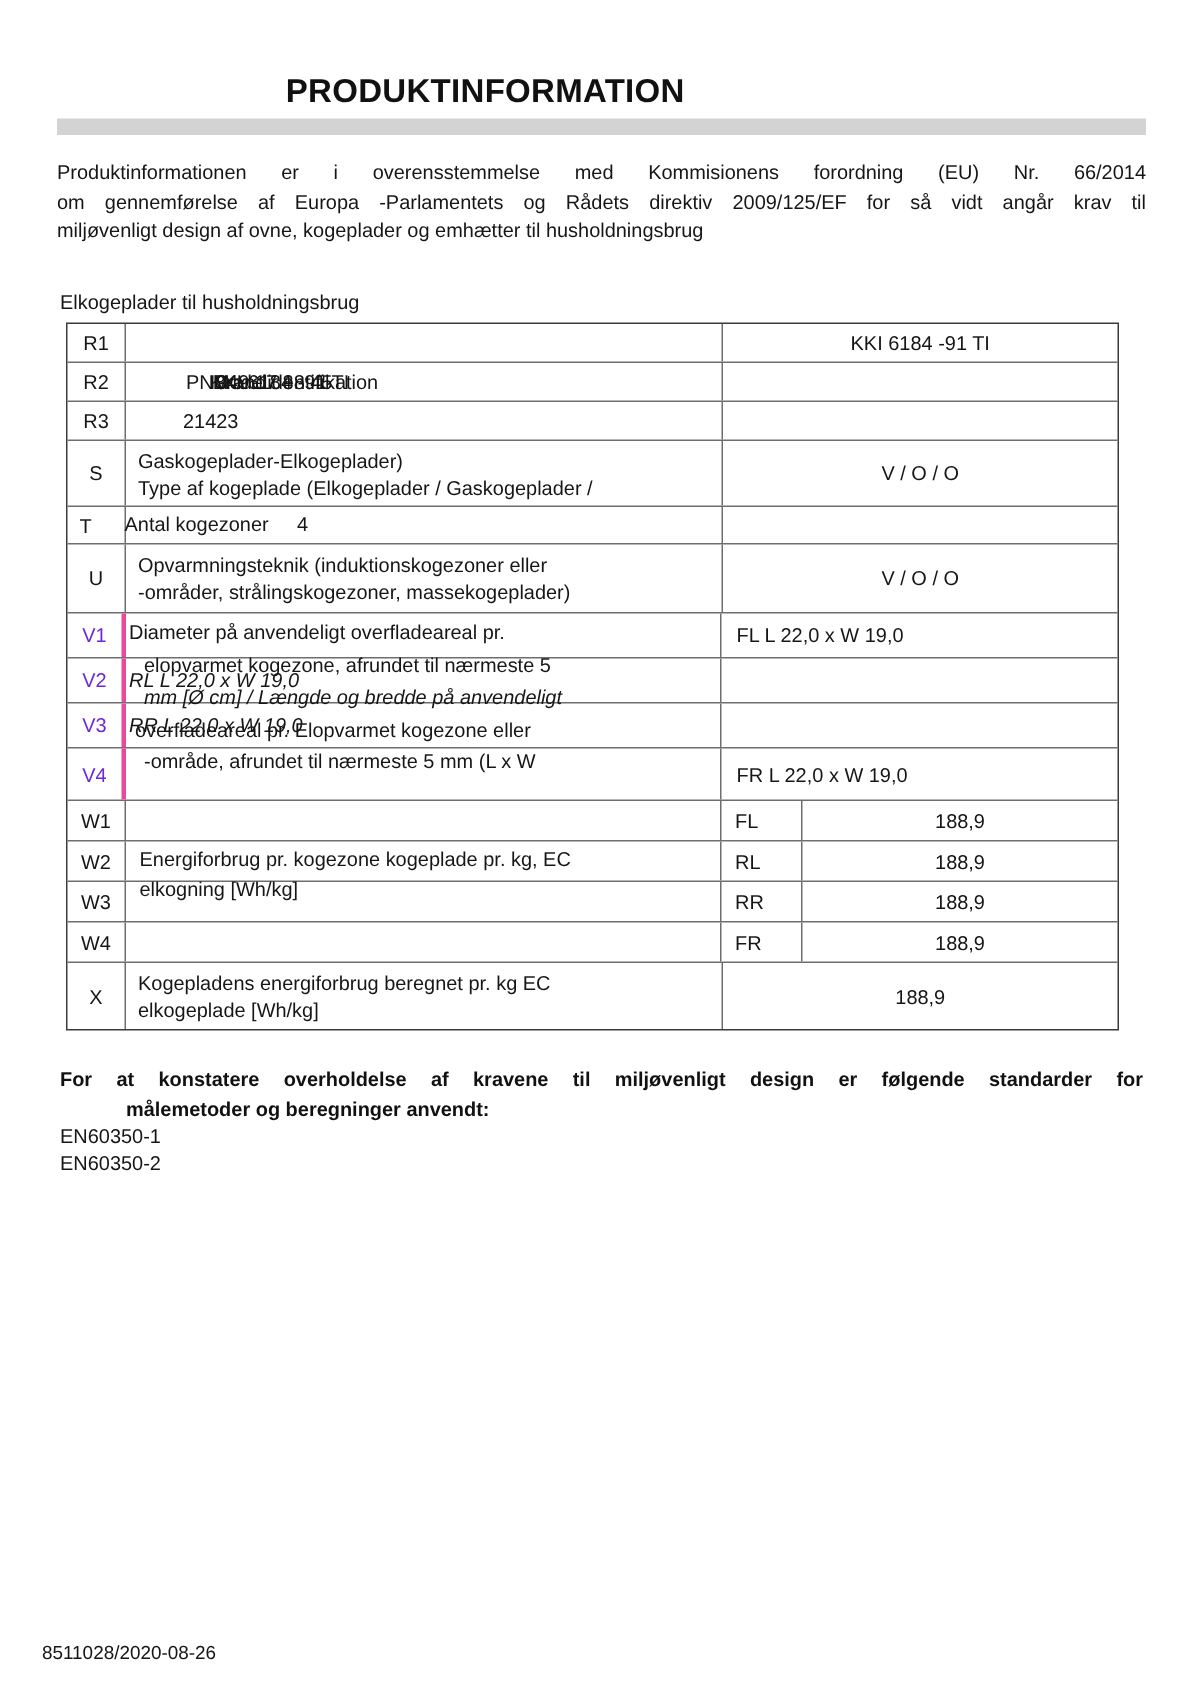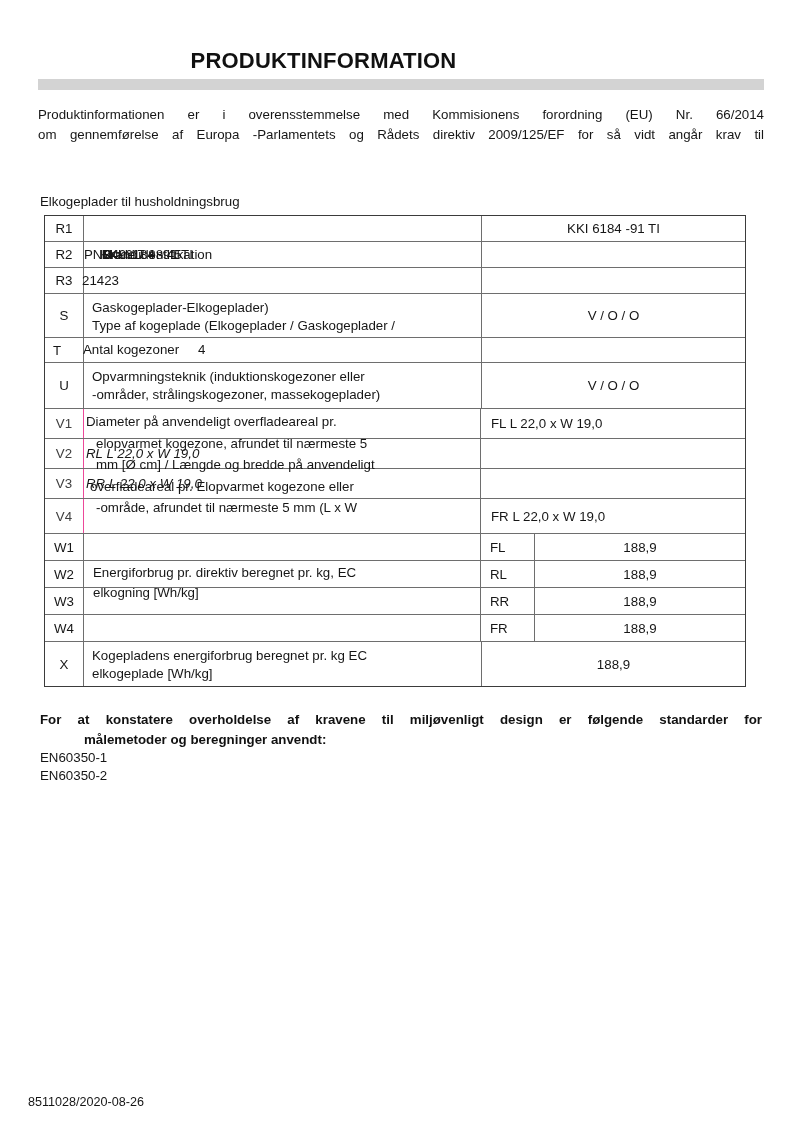--- a/index.html
+++ b/index.html
@@ -112,21 +112,21 @@
     border-left: 1px solid #6e6e6e;
     box-sizing: border-box;
     display: flex;
     align-items: center;
     justify-content: center;
     font-size: 13.3px;
     color: #161616;
   }
 
   
-  .row-r { height: 26px; }
+  .row-r { height: 26px; gap: 40px; }
   .row-r .c-desc { padding: 0; position: relative; }
 
   .overlap-stack {
     position: absolute;
     left: 2px;
     top: 3px;
     width: 400px;
     height: 19px;
   }
   .overlap-stack > span {
@@ -163,27 +163,27 @@
   .v-row {
     display: flex;
     height: 30px;
     border-bottom: 1px solid #6e6e6e;
     box-sizing: border-box;
   }
   .v-row.vlast { border-bottom: none; height: 34px; }
   .v-code {
     width: 39px;
     flex: 0 0 39px;
-    border-right: 1px solid #ec4899;
+    border-right: 3px solid #ec4899;
     box-sizing: border-box;
     display: flex;
     align-items: center;
     justify-content: center;
     font-size: 13.3px;
-    color: #404040;
+    color: #6d28d9;
   }
   .v-mid {
     flex: 1 1 auto;
     border-right: 1px solid #6e6e6e;
     box-sizing: border-box;
   }
   .v-val {
     width: 264px;
     flex: 0 0 264px;
     box-sizing: border-box;
@@ -311,20 +311,21 @@
 <body>
 
 <div class="page">
 
   <div class="doc-title">PRODUKTINFORMATION</div>
   <div class="rule-bar"></div>
 
   <div class="intro">
     <span class="just">Produktinformationen er i overensstemmelse med Kommisionens forordning (EU) Nr. 66/2014</span>
     <span class="just">om gennemførelse af Europa -Parlamentets og Rådets direktiv 2009/125/EF for så vidt angår krav til</span>
+    <span class="last">miljøvenligt design af ovne, kogeplader og emhætter til husholdningsbrug</span>
   </div>
 
   <div class="section-caption">Elkogeplader til husholdningsbrug</div>
 
   <div class="tbl">
 
     <div class="row row-r">
       <div class="c-code">R1</div>
       <div class="c-desc"></div>
       <div class="c-val">KKI 6184 -91 TI</div>
@@ -406,21 +407,21 @@
         <div class="v-mid"></div>
         <div class="v-val">FR L 22,0 x W 19,0</div>
       </div>
 
       <span class="v-zone-bleed" style="top:35px;">RL L 22,0 x W 19,0</span>
       <span class="v-zone-bleed" style="top:65px;">RR L 22,0 x W 19,0</span>
 
       <div class="v-desc-float">
         <div>Diameter på anvendeligt overfladeareal pr.</div>
         <div style="padding-left:10px;">elopvarmet kogezone, afrundet til nærmeste 5</div>
-        <div style="padding-left:10px;">mm [Ø cm] / Længde og bredde på anvendeligt</div>
+        <div style="padding-left:10px;font-style:italic;">mm [Ø cm] / Længde og bredde på anvendeligt</div>
         <div style="padding-left:4px;">overfladeareal pr. Elopvarmet kogezone eller</div>
         <div style="padding-left:10px;"> -område, afrundet til nærmeste 5 mm (L x W</div>
       </div>
     </div>
 
     <div class="wblock">
       <div class="w-row">
         <div class="w-code">W1</div>
         <div class="w-mid"></div>
         <div class="w-zone">FL</div>
@@ -439,21 +440,21 @@
         <div class="w-val">188,9</div>
       </div>
       <div class="w-row">
         <div class="w-code">W4</div>
         <div class="w-mid"></div>
         <div class="w-zone">FR</div>
         <div class="w-val">188,9</div>
       </div>
 
       <div class="w-desc-float">
-        <div>Energiforbrug pr. direktiv beregnet pr. kg, EC</div>
+        <div>Energiforbrug pr. kogezone kogeplade pr. kg, EC</div>
         <div>elkogning [Wh/kg]</div>
       </div>
     </div>
 
     <div class="row row-x last">
       <div class="c-code">X</div>
       <div class="c-desc">
         <div>Kogepladens energiforbrug beregnet pr. kg EC</div>
         <div>elkogeplade [Wh/kg]</div>
       </div>

